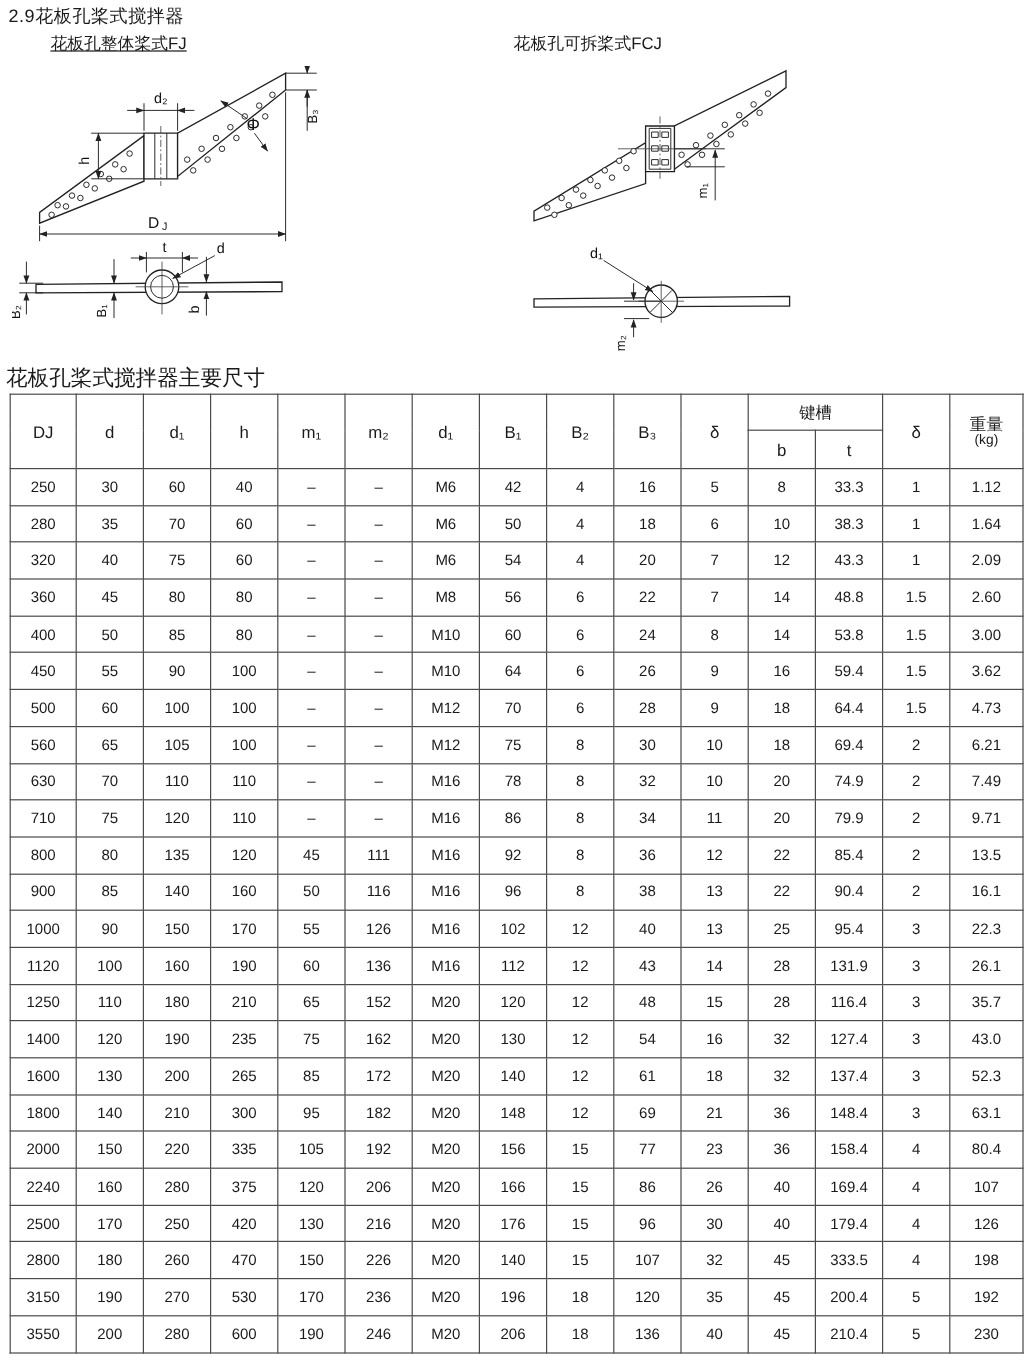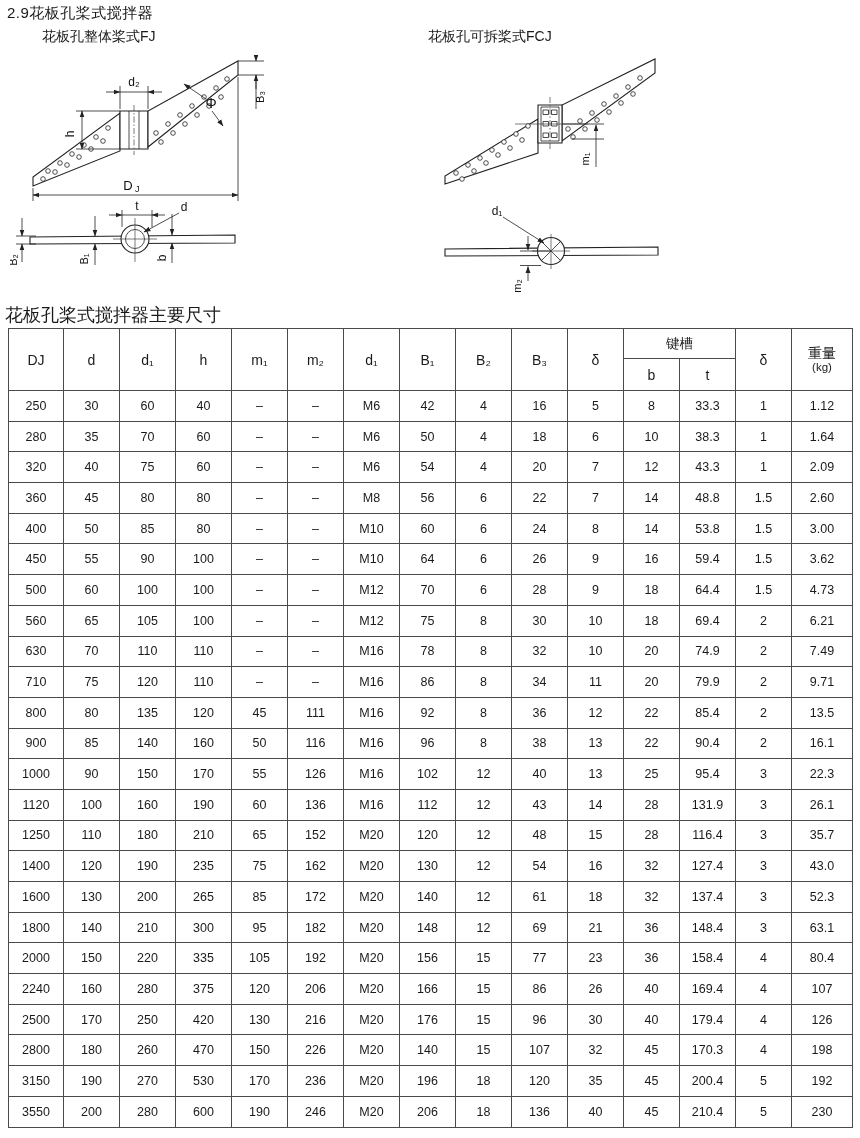--- a/index.html
+++ b/index.html
@@ -1,20 +1,20 @@
 <!DOCTYPE html>
 <html><head>
 <meta charset="utf-8">
 <style>
   html,body{margin:0;padding:0;background:#fff;}
   body{width:860px;height:1138px;font-family:"Liberation Sans","DejaVu Sans",sans-serif;color:#1a1a1a;}
   .page{position:relative;width:860px;height:1138px;background:#fff;overflow:hidden;}
   .page-title{position:absolute;top:4px;left:7px;font-size:15px;font-weight:normal;letter-spacing:.5px;}
   .cap{position:absolute;top:28px;font-size:14px;}
-  .cap-left{left:42px;}
+  .cap-left{left:42px;text-decoration:underline;}
   .cap-right{left:428px;}
   .figwrap{position:absolute;top:55px;left:0;width:704px;height:245px;padding-left:24px;}
   .fig{position:absolute;top:0;}
   .fig-left{left:10px;}
   .fig-right{left:420px;}
   .tbl-title{position:absolute;top:303px;left:5px;font-size:18px;}
   table{position:absolute;top:328px;left:8px;width:844px;border-collapse:collapse;table-layout:fixed;border:1.5px solid #4a4a4a;}
   th,td{border:1px solid #4a4a4a;text-align:center;vertical-align:middle;padding:0;font-weight:normal;overflow:hidden;white-space:nowrap;}
   thead th{font-size:14px;}
   th.cjk{font-size:13.5px;}
@@ -660,21 +660,21 @@
           <td>260</td>
           <td>470</td>
           <td>150</td>
           <td>226</td>
           <td>M20</td>
           <td>140</td>
           <td>15</td>
           <td>107</td>
           <td>32</td>
           <td>45</td>
-          <td>170.3</td>
+          <td>333.5</td>
           <td>4</td>
           <td>198</td>
         </tr>
         <tr>
           <td>3150</td>
           <td>190</td>
           <td>270</td>
           <td>530</td>
           <td>170</td>
           <td>236</td>

